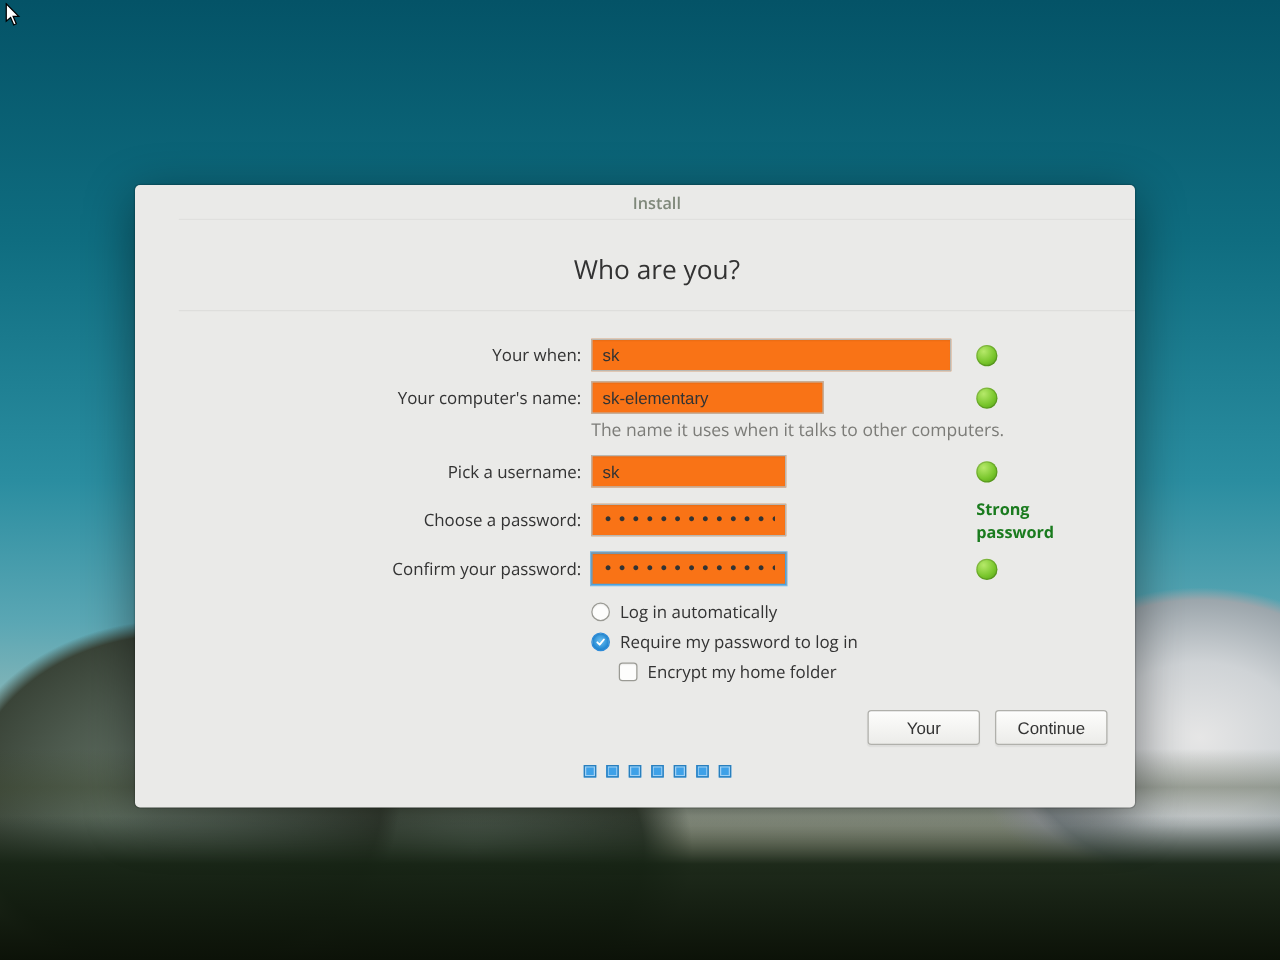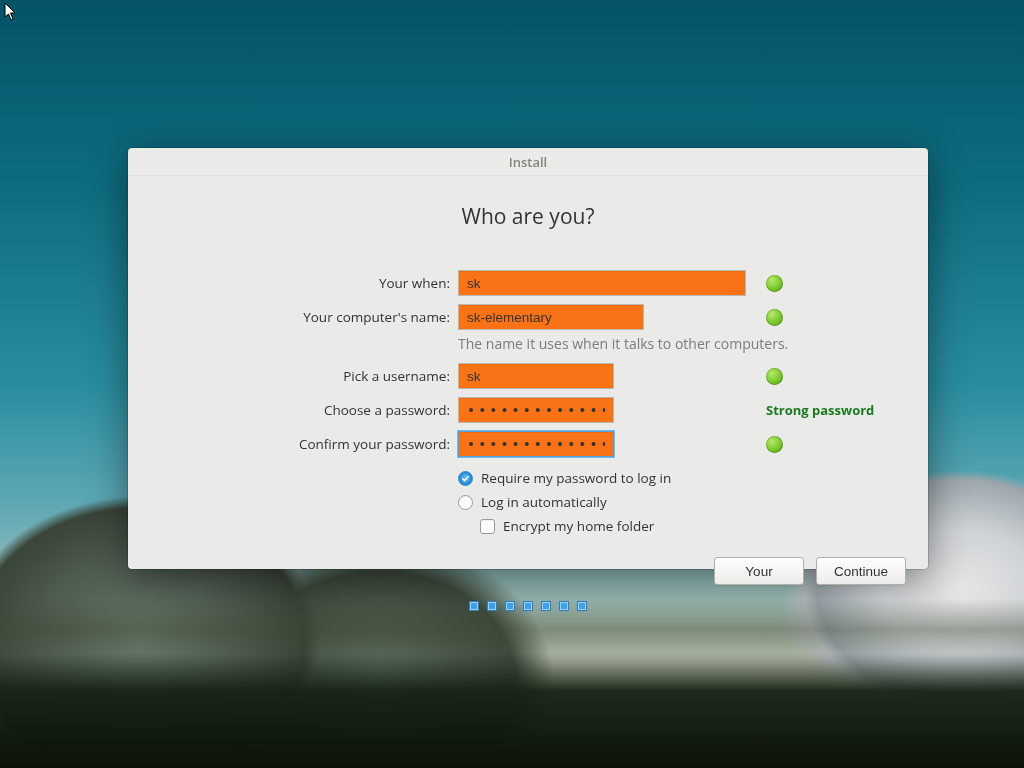--- a/index.html
+++ b/index.html
@@ -26,26 +26,26 @@
 
   
   .cursor {
     position: absolute; left: 4px; top: 2px; width: 14px; height: 20px;
     pointer-events: none;
   }
 
   
   .dialog {
     position: absolute;
-    left: 128px; top: 148px;
-    width: 800px; height: 421px;
+    left: 108px; top: 148px;
+    width: 800px; height: 498px;
     background: #eaeae8;
     border-radius: 4px;
     box-shadow: 0 10px 40px rgba(0,0,0,.45), 0 0 0 1px rgba(0,0,0,.15);
-    display: flex; flex-direction: column;
+    display: flex; flex-direction: column; padding-left: 35px;
   }
   .titlebar {
     height: 28px; line-height: 28px; text-align: center;
     font-size: 13px; font-weight: 600; color: #7f887a;
     border-bottom: 1px solid rgba(0,0,0,.04);
   }
   .heading {
     padding: 26px 22px 18px 22px;
     font-size: 21px; font-weight: 400; color: #333; text-align: center;
   }
@@ -213,31 +213,31 @@
       <input id="confirm-input" class="focused" type="password" value="••••••••••••••" style="">
       <div class="validate">
         <div class="dot"></div>
       </div>
     </div>
 
     <div class="row options">
       <div></div>
       <div class="optcol">
         <label class="opt">
+          <span class="radio-circle"></span>
+          <span>Log in automatically</span>
+        </label>
+        <label class="opt">
           <span class="radio-circle checked">
             <svg viewBox="0 0 12 12">
                 <path d="M2.5 6.5 L5 9 L9.5 3.5" stroke="#fff" stroke-width="2" fill="none" stroke-linecap="round" stroke-linejoin="round"></path>
               </svg>
           </span>
           <span>Require my password to log in</span>
         </label>
-        <label class="opt">
-          <span class="radio-circle"></span>
-          <span>Log in automatically</span>
-        </label>
         <label class="opt indent">
           <span class="checkbox-sq"></span>
           <span>Encrypt my home folder</span>
         </label>
       </div>
     </div>
 
   </div>
 
   <div class="actions">

